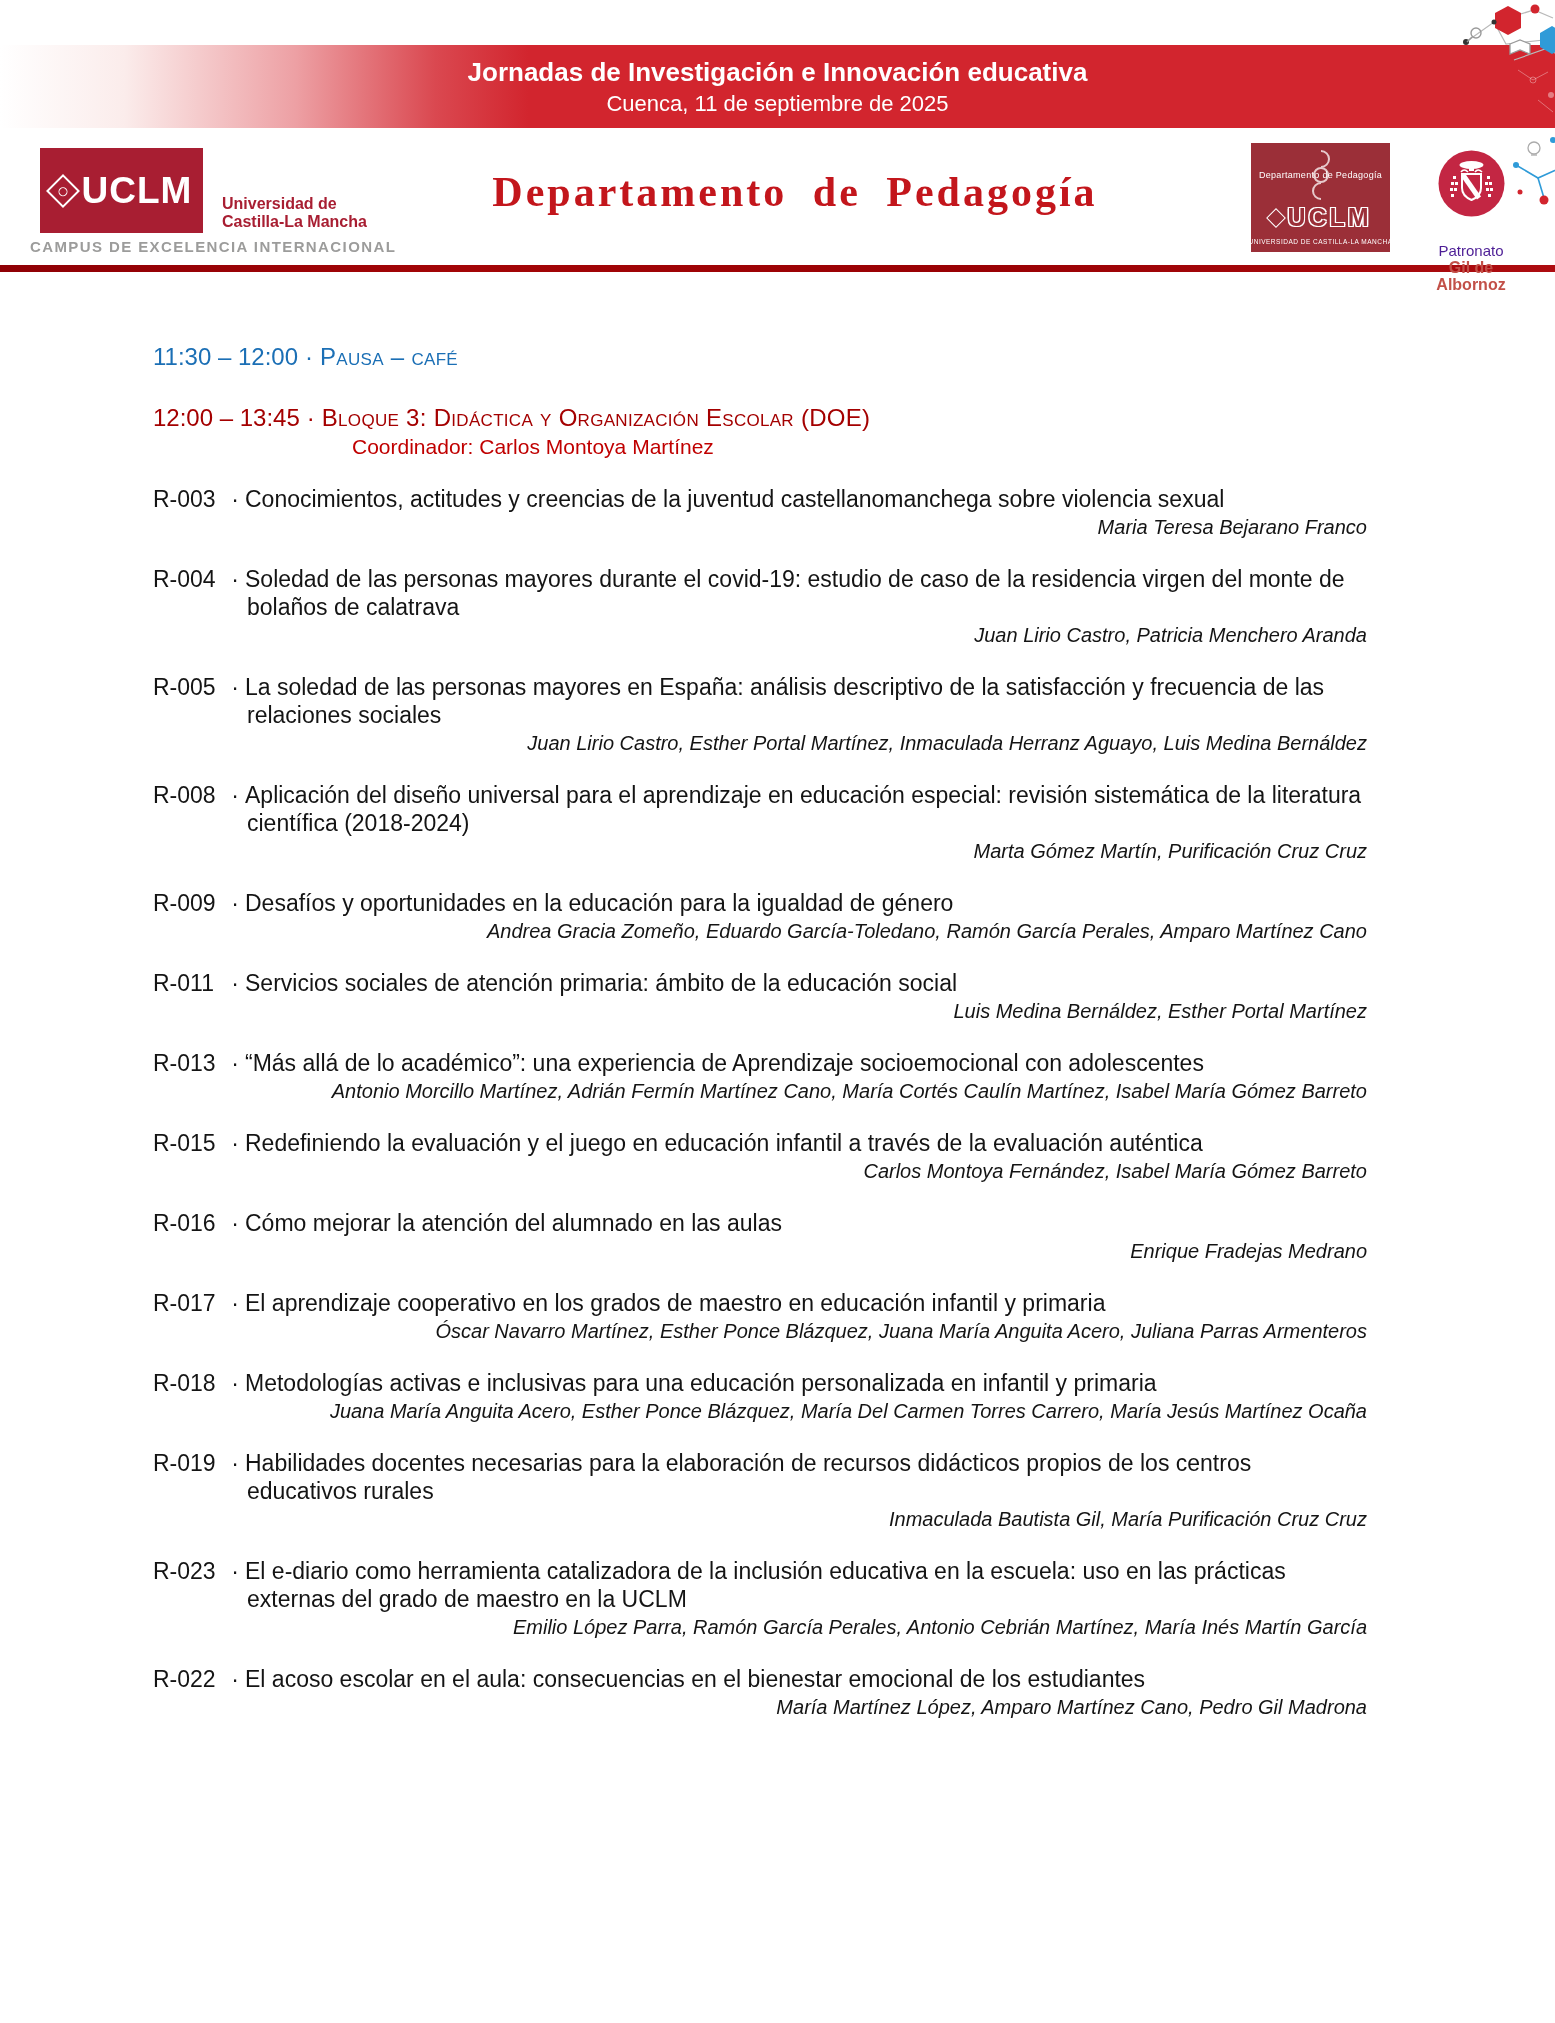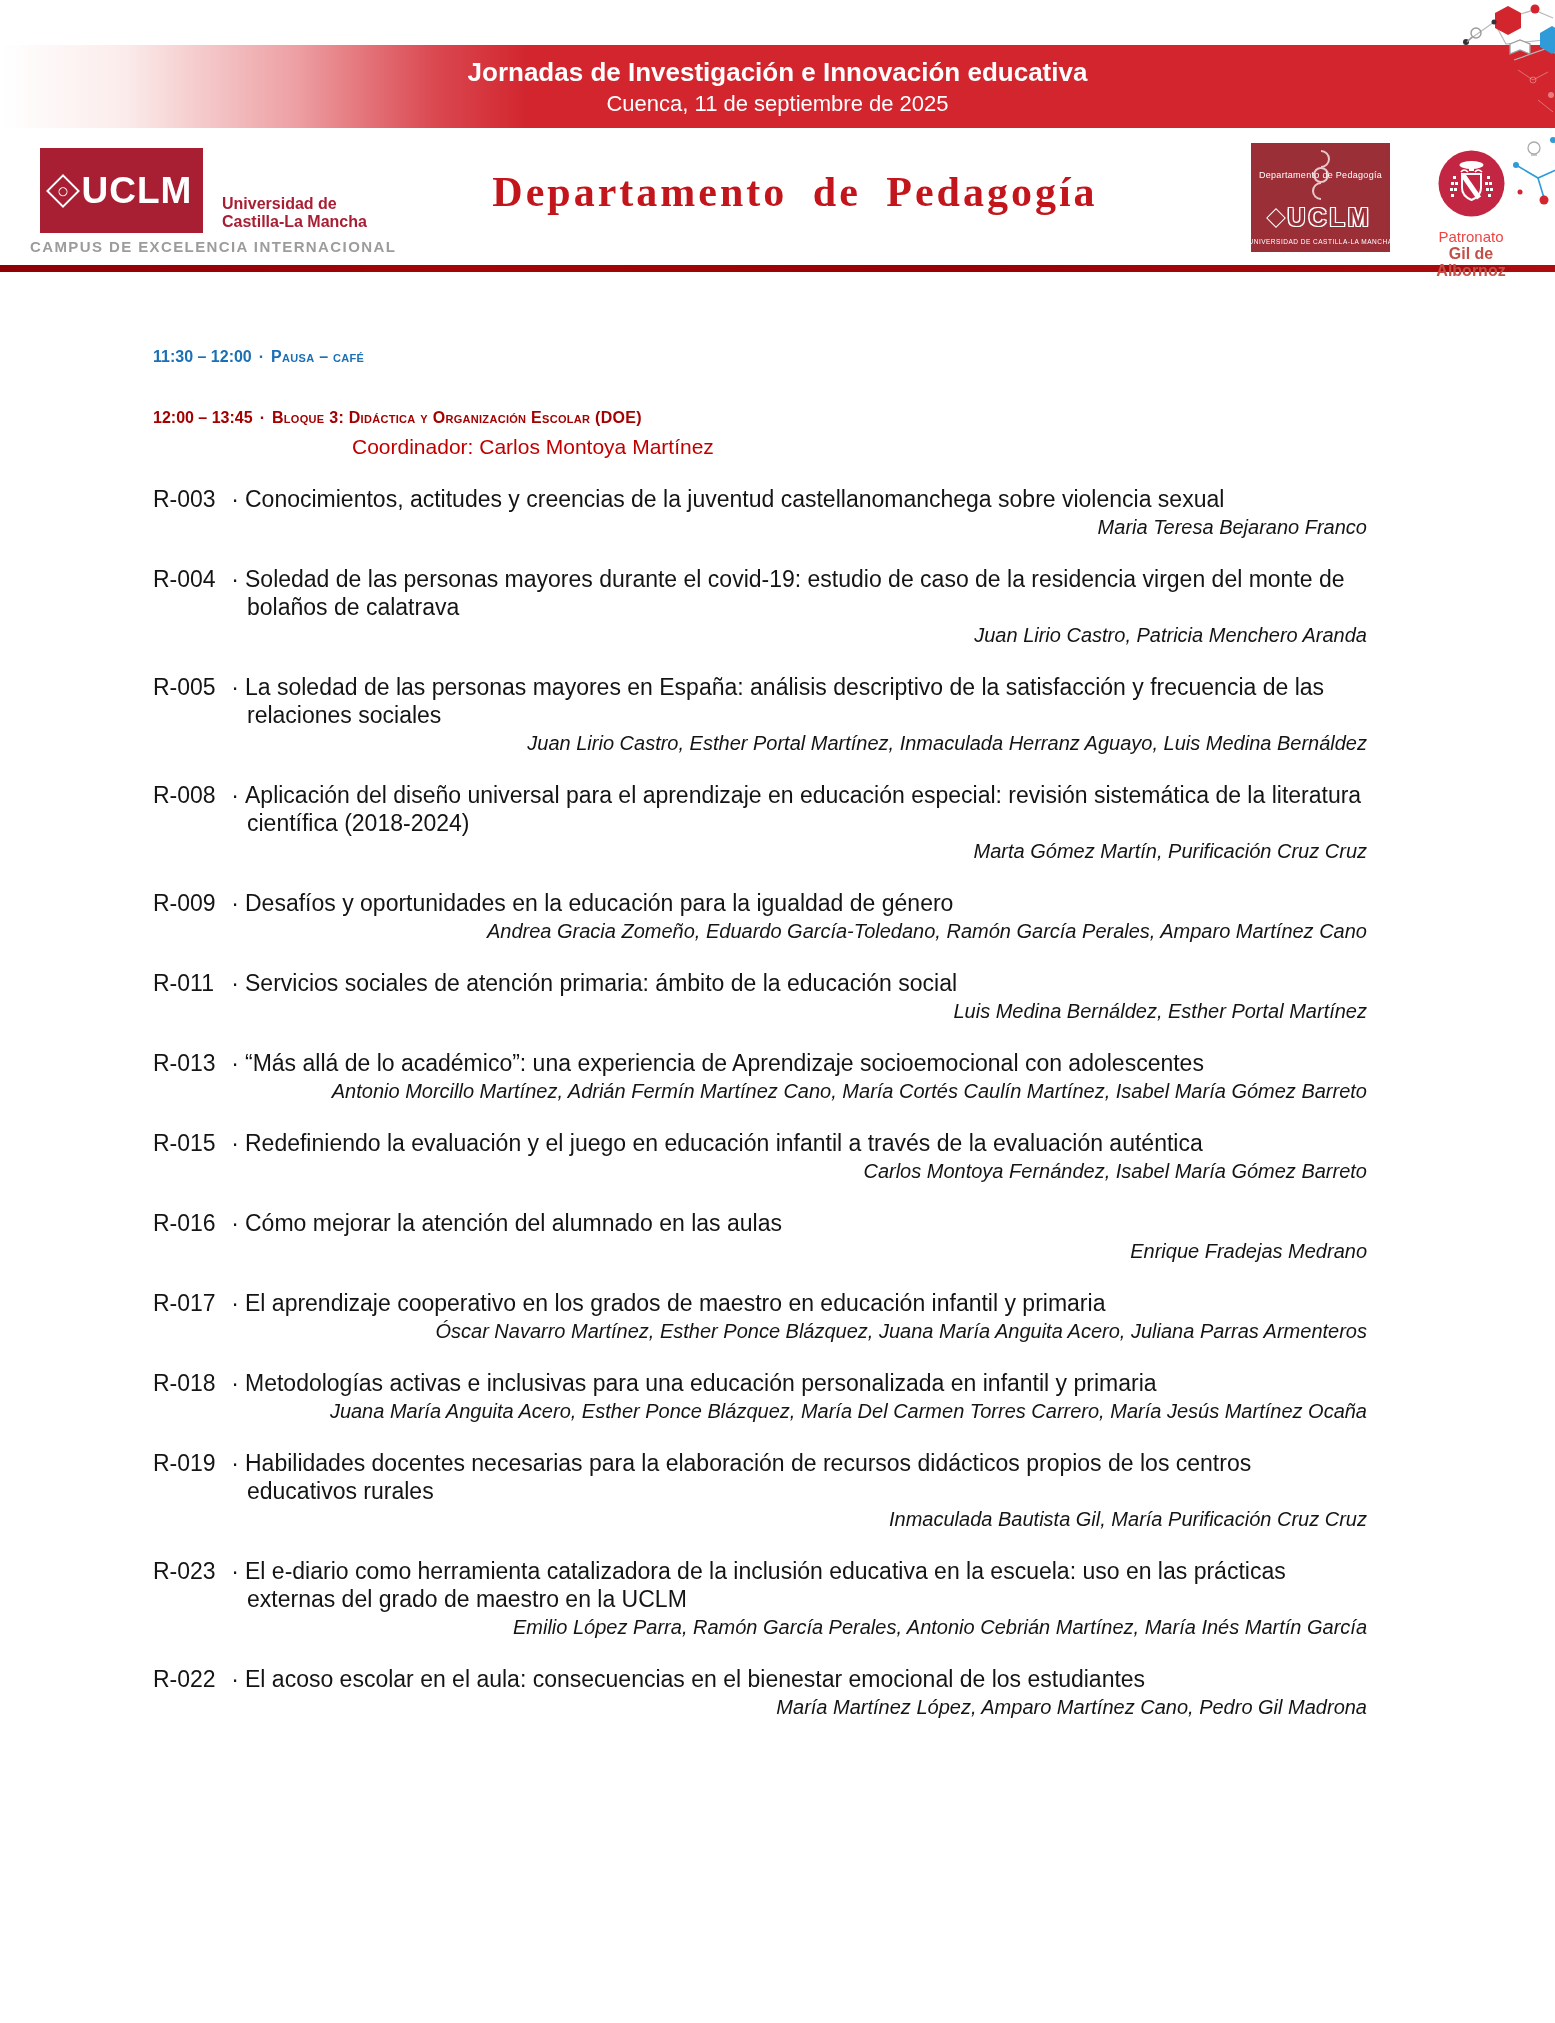--- a/index.html
+++ b/index.html
@@ -38,29 +38,29 @@
   .dept-logo-top{position:relative;width:100%;height:44px;display:flex;align-items:center;justify-content:center;}
   .dept-emblem{position:absolute;left:50%;top:-4px;transform:translateX(-50%);}
   .dept-logo-caption{position:relative;color:#ffffff;font-size:9px;letter-spacing:.3px;white-space:nowrap;}
   .dept-logo-mid{display:flex;align-items:center;gap:4px;}
   .dept-logo-diamond{width:12px;height:12px;border:1.5px solid #fff;transform:rotate(45deg);}
   .dept-logo-acronym{font-size:25px;font-weight:bold;letter-spacing:3px;color:#9b2f38;
       text-shadow:-1.2px -1.2px 0 #fff,1.2px -1.2px 0 #fff,-1.2px 1.2px 0 #fff,1.2px 1.2px 0 #fff;}
   .dept-logo-footer{color:#ffffff;font-size:6.5px;letter-spacing:.5px;white-space:nowrap;}
 
   .patronato{position:absolute;left:1427px;top:150px;width:88px;text-align:center;z-index:4;}
-  .patronato-line1{color:#ef4444;font-size:15px;line-height:16px;margin-top:8px;text-align:center;}
+  .patronato-line1{color:#4c1d95;font-size:15px;line-height:16px;margin-top:22px;text-align:center;}
   .patronato-line2{color:#c25048;font-size:16px;line-height:17px;font-weight:bold;}
 
   .rule{position:absolute;left:0;top:265px;width:1555px;height:7px;
         background:linear-gradient(90deg,#8f0005 0,#a30507 30%,#990104 62%,#ad0c10 100%);z-index:2;}
 
   
   .content{position:absolute;left:153px;top:342px;width:1330px;}
-  .sched-line{font-size:16px;font-weight:bold;line-height:30px;white-space:nowrap;}
+  .sched-line{font-size:24px;font-weight:normal;line-height:30px;white-space:nowrap;}
   .sched-blue{color:#1b6fb5;}
   .sched-red{color:#a40000;}
   .sched-sep{margin:0 7px;}
   .sched-title{font-variant:small-caps;letter-spacing:.3px;}
   .bloque-block{margin-top:31px;}
   .coordinator{margin-left:199px;color:#c00000;font-size:21px;line-height:28px;}
   .papers{margin-top:24px;}
   .paper{margin-bottom:25px;width:1214px;}
   .paper-line1{font-size:23px;line-height:28px;padding-left:94px;text-indent:-94px;color:#141414;}
   .paper-code{display:inline-block;width:72px;text-indent:0;}

